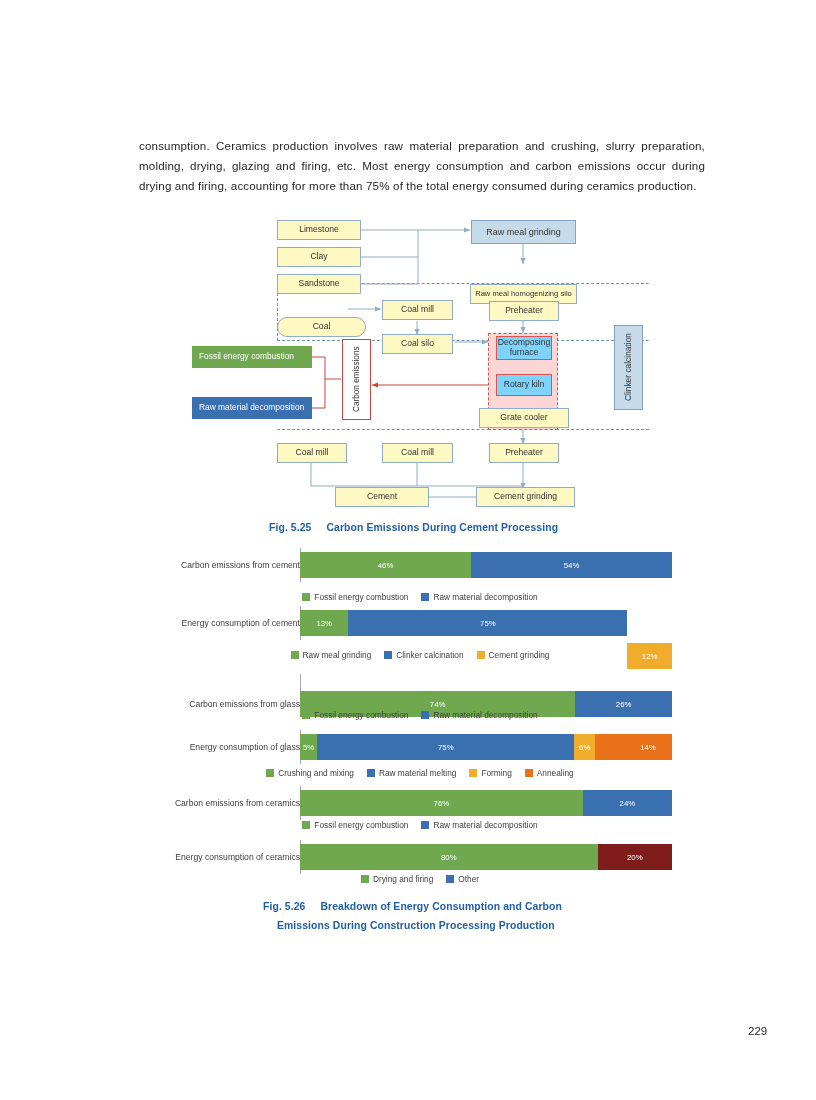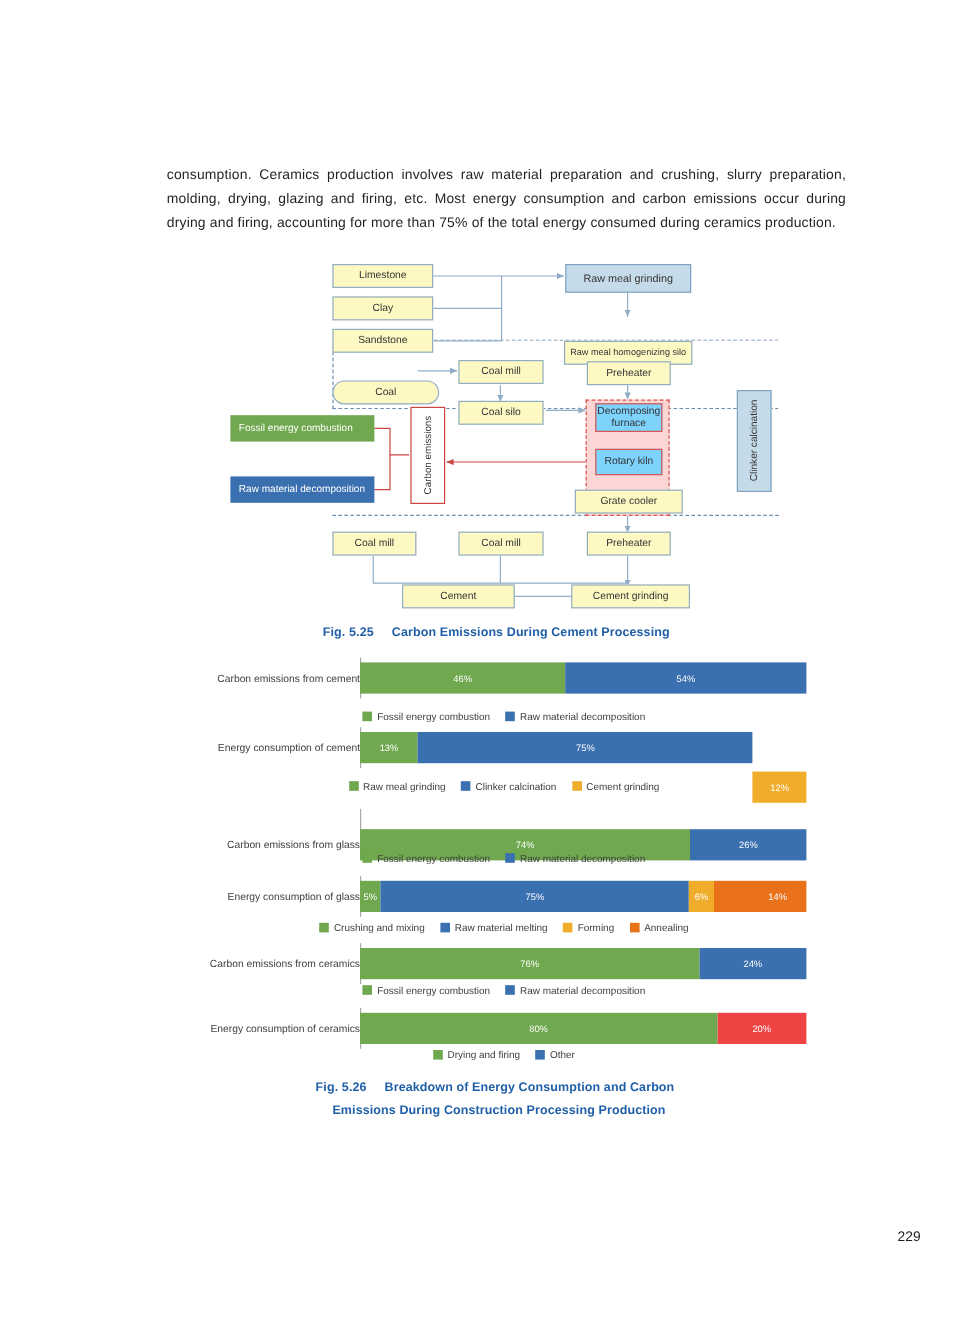--- a/index.html
+++ b/index.html
@@ -429,21 +429,21 @@
       <div class="legend-item">
         <span class="legend-swatch" style="background: rgb(58, 111, 176);"></span>
         <span>Raw material decomposition</span>
       </div>
     </div>
     <div class="axis-line" style="top: 292px; height: 34px;"></div>
     <div class="bar-row" style="top: 296px;">
       <div class="bar-label" style="right: auto; left: -30px; width: 166px; text-align: right;">Energy consumption of ceramics</div>
       <div class="bar-track">
         <div class="bar-seg" title="Drying and firing 80%" style="width: 80%; background: rgb(111, 168, 78);">80%</div>
-        <div class="bar-seg" title="Other 20%" style="width: 20%; background: #ef4444;">20%</div>
+        <div class="bar-seg" title="Other 20%" style="width: 20%; background: #7f1d1d;">20%</div>
       </div>
     </div>
     <div class="legend" style="top: 326px;">
       <div class="legend-item">
         <span class="legend-swatch" style="background: rgb(111, 168, 78);"></span>
         <span>Drying and firing</span>
       </div>
       <div class="legend-item">
         <span class="legend-swatch" style="background: rgb(58, 111, 176);"></span>
         <span>Other</span>

